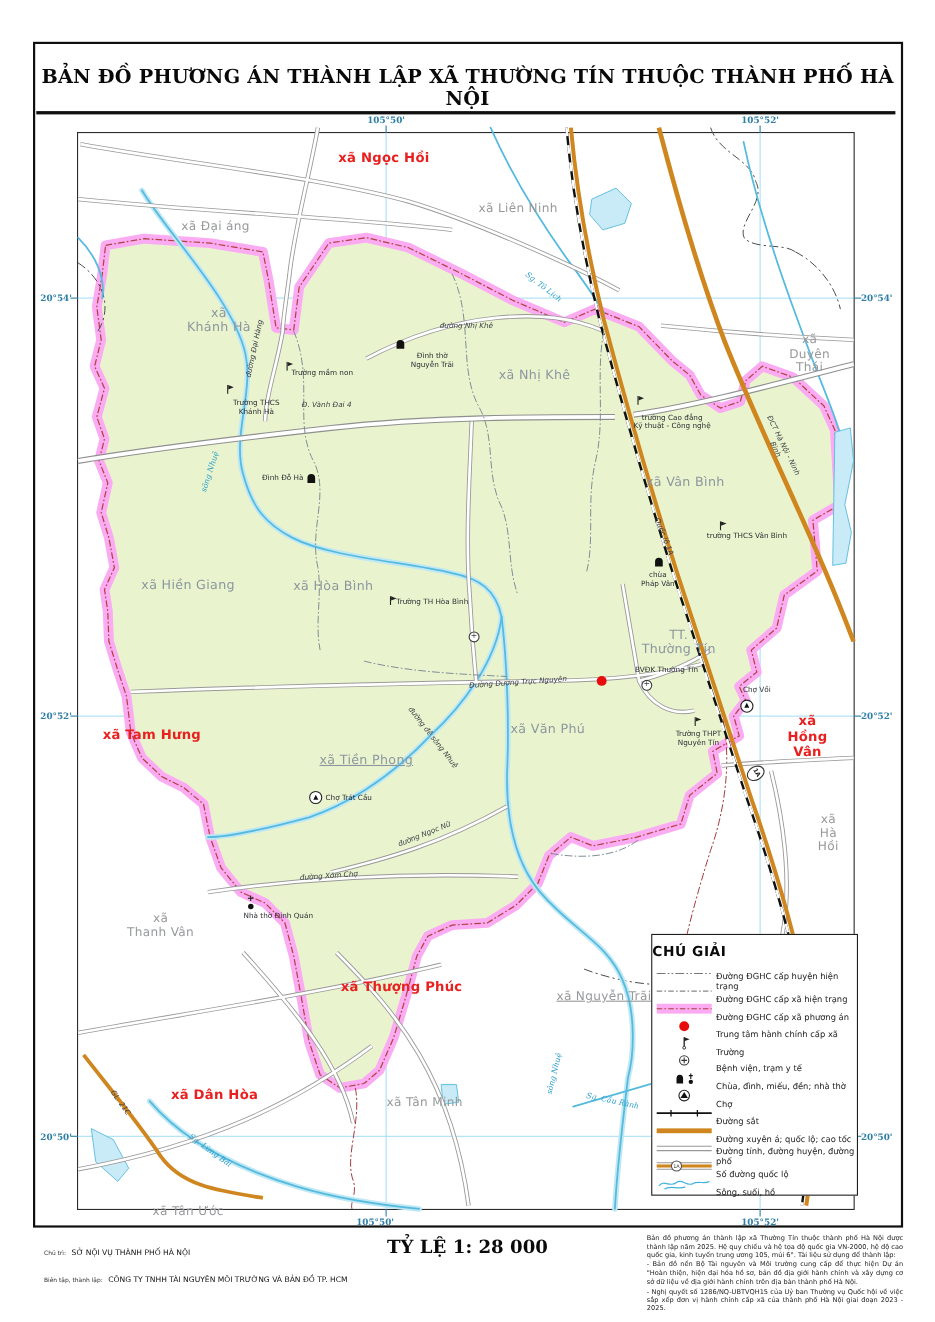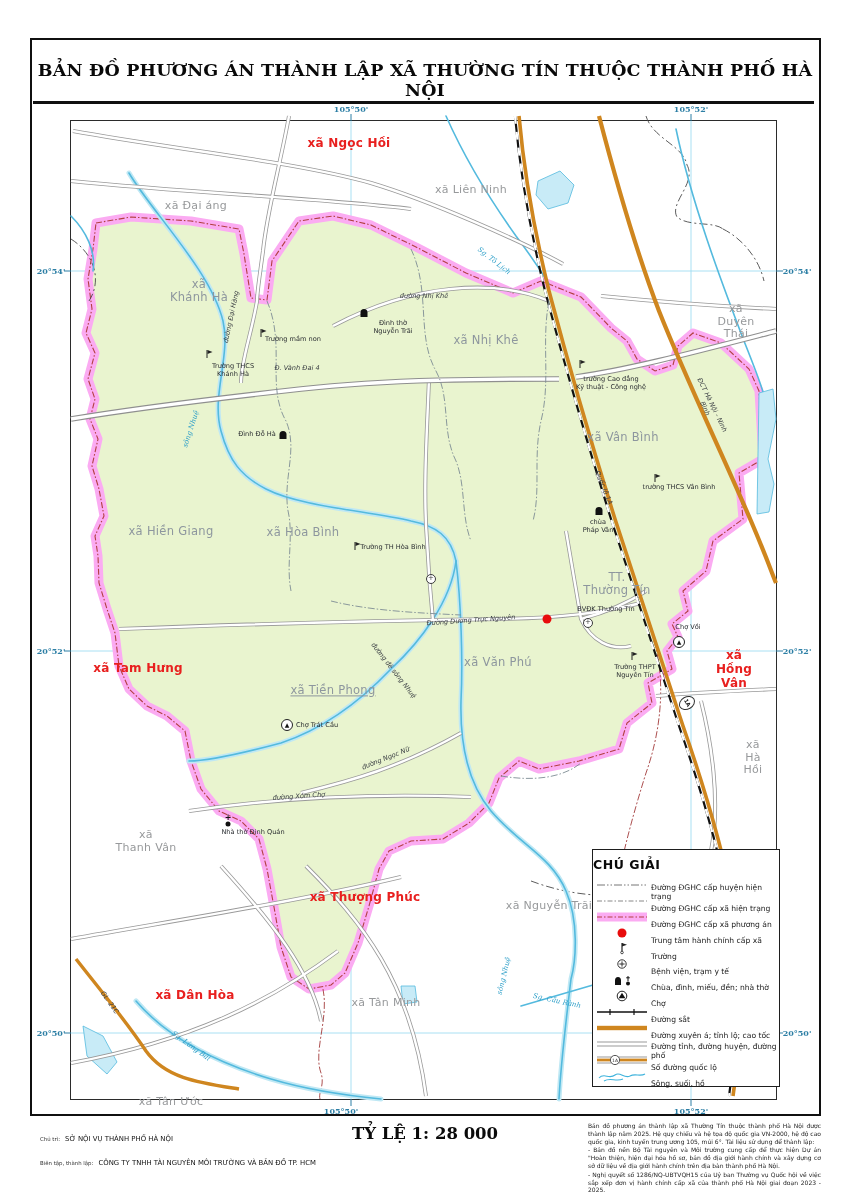--- a/index.html
+++ b/index.html
@@ -242,21 +242,21 @@
       <div class="lbl inside" style="left: 100px; top: 411px;">xã Hiền Giang</div>
       <div class="lbl inside" style="left: 232px; top: 412px;">xã Hòa Bình</div>
       <div class="lbl inside" style="left: 546px; top: 463px;">TT.
 Thường Tín</div>
       <div class="lbl inside" style="left: 427px; top: 542px;">xã Văn Phú</div>
       <div class="lbl inside" style="left: 262px; top: 570px; text-decoration: underline;">xã Tiền Phong</div>
       <div class="lbl red" style="left: 67px; top: 548px;">xã Tam Hưng</div>
       <div class="lbl red" style="left: 663px; top: 549px;">xã Hồng Vân</div>
       <div class="lbl gray" style="left: 682px; top: 604px;">xã Hà Hồi</div>
       <div class="lbl gray" style="left: 603px; top: 718px;">xã Quất Động</div>
-      <div class="lbl gray" style="left: 478px; top: 752px;">xã Nguyễn Trãi</div>
+      <div class="lbl gray" style="left: 478px; top: 752px; text-decoration: underline;">xã Nguyễn Trãi</div>
       <div class="lbl gray" style="left: 315px; top: 849px;">xã Tân Minh</div>
       <div class="lbl gray" style="left: 75px; top: 688px;">xã
 Thanh Vân</div>
       <div class="lbl red" style="left: 294px; top: 777px;">xã Thượng Phúc</div>
       <div class="lbl red" style="left: 124px; top: 875px;">xã Dân Hòa</div>
       <div class="lbl gray" style="left: 100px; top: 948px;">xã Tân Ước</div>
       <div class="lbl roadname" style="left: 353px; top: 176px;">đường Nhị Khê</div>
       <div class="lbl poi" style="left: 322px; top: 207px;">Đình thờ
 Nguyễn Trãi</div>
       <div class="lbl poi" style="left: 222px; top: 219px;">Trường mầm non</div>
@@ -401,21 +401,21 @@
           </svg>
         </span>
         <span class="leg-label">Đường sắt</span>
       </div>
       <div class="leg-row">
         <span class="leg-sym">
           <svg width="52" height="12">
             <rect x="1" y="3.8" width="50" height="4.4" fill="#cf861f"></rect>
           </svg>
         </span>
-        <span class="leg-label">Đường xuyên á; tỉnh lộ; cao tốc</span>
+        <span class="leg-label">Đường xuyên á; quốc lộ; cao tốc</span>
       </div>
       <div class="leg-row">
         <span class="leg-sym">
           <svg width="52" height="12">
             <line x1="1" y1="4" x2="51" y2="4" stroke="#999" stroke-width="1"></line>
             <line x1="1" y1="8" x2="51" y2="8" stroke="#999" stroke-width="1"></line>
           </svg>
         </span>
         <span class="leg-label">Đường tỉnh, đường huyện, đường phố</span>
       </div>

